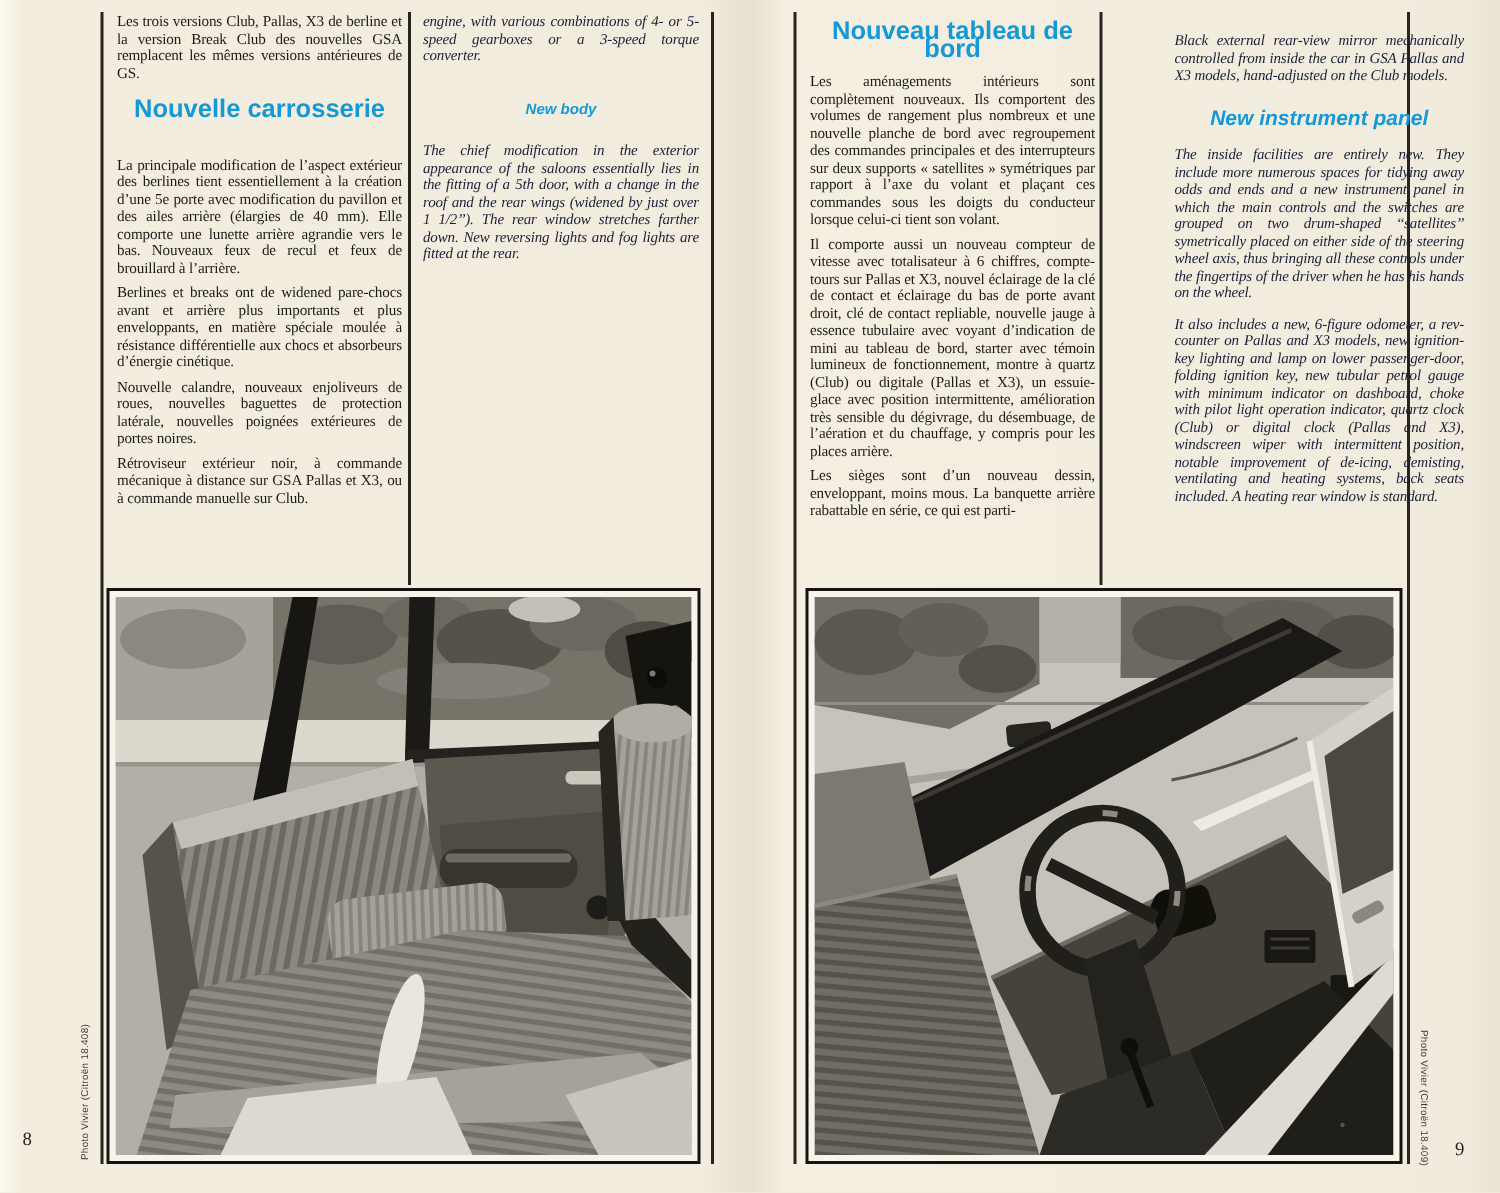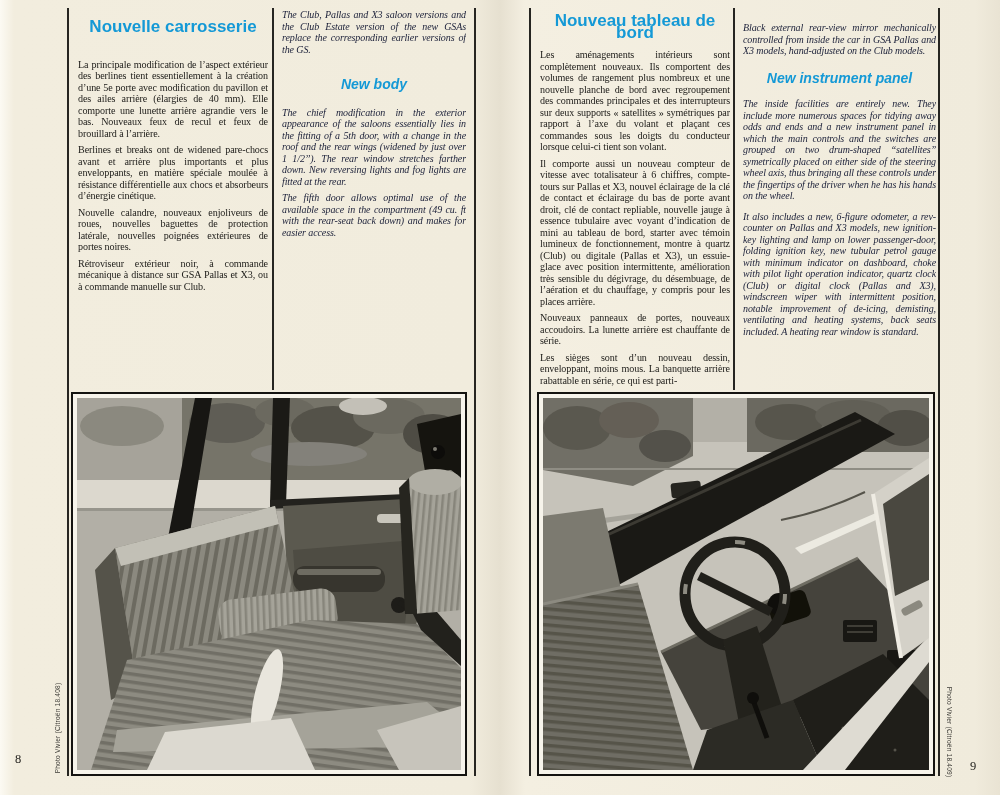--- a/index.html
+++ b/index.html
@@ -7,24 +7,24 @@
   .canvas{position:relative;width:1000px;height:795px;
     background:linear-gradient(90deg,#fcfaf3 0px,#f2edde 14px,#f1ecdd 470px,#e6e0d0 500px,#f4efe1 525px,#f0ebdc 975px,#e9e3d3 1000px);}
   .rule{position:absolute;width:2px;background:#262521;}
   .text-col{position:absolute;text-align:justify;overflow:hidden;height:382px;}
   .fr{font-size:10.1px;line-height:11.5px;letter-spacing:-0.1px;color:#1c1b18;}
   .en{font-style:italic;font-size:10px;line-height:11.5px;letter-spacing:-0.1px;color:#1a1f38;}
   .text-col p{margin:0 0 5px 0;}
   .h-sans{font-family:"Liberation Sans",sans-serif;font-weight:bold;text-align:center;
     color:#1499d6;font-size:17px;letter-spacing:0;}
   .h-fr1{margin:12px 0 26px 0;}
-  .h-en1{margin:24px 0 16px 0;font-style:italic;font-size:14px;}
+  .h-en1{margin:24px 0 16px 0;font-style:italic;font-size:10px;}
   .h-fr2{margin:6px 0 11px 0;}
   .h-en2{margin:16px 0 14px 0;font-style:italic;font-size:14px;}
-  .pad-top{padding-top:13px;}
+  .pad-top{padding-top:13px;margin-left:40px;}
   .photo-frame{position:absolute;box-sizing:border-box;border:2px solid #141310;
     background:#f7f4eb;padding:4px;}
   .photo-frame svg{display:block;width:100%;height:100%;}
   .caption-vert{position:absolute;font-family:"Liberation Sans",sans-serif;
     font-size:6.6px;color:#3c3b36;white-space:nowrap;letter-spacing:0.2px;}
   .cap-left{transform:translate(-50%,-50%) rotate(-90deg);}
   .cap-right{transform:translate(-50%,-50%) rotate(90deg);}
   .page-num{position:absolute;font-size:12.5px;color:#24231f;}
 </style>
 </head>
@@ -33,39 +33,38 @@
 <div class="canvas">
 
   <div class="rule" style="left:67px;top:8px;height:768px"></div>
   <div class="rule" style="left:272px;top:8px;height:382px"></div>
   <div class="rule" style="left:474px;top:8px;height:768px"></div>
   <div class="rule" style="left:529px;top:8px;height:768px"></div>
   <div class="rule" style="left:733px;top:8px;height:382px"></div>
   <div class="rule" style="left:938px;top:8px;height:768px"></div>
 
   <div class="text-col fr" style="left:78px;top:9px;width:190px">
+    <p>Les trois versions Club, Pallas, X3 de berline et la version Break Club des nouvelles GSA remplacent les mêmes versions antérieures de GS.</p>
     <h2 class="h-sans h-fr1">Nouvelle carrosserie</h2>
     <p>La principale modification de l’aspect extérieur des berlines tient essentiellement à la création d’une 5e porte avec modification du pavillon et des ailes arrière (élargies de 40 mm). Elle comporte une lunette arrière agrandie vers le bas. Nouveaux feux de recul et feux de brouillard à l’arrière.</p>
     <p>Berlines et breaks ont de widened pare-chocs avant et arrière plus importants et plus enveloppants, en matière spéciale moulée à résistance différentielle aux chocs et absorbeurs d’énergie cinétique.</p>
     <p>Nouvelle calandre, nouveaux enjoliveurs de roues, nouvelles baguettes de protection latérale, nouvelles poignées extérieures de portes noires.</p>
     <p>Rétroviseur extérieur noir, à commande mécanique à distance sur GSA Pallas et X3, ou à commande manuelle sur Club.</p>
   </div>
 
   <div class="text-col en" style="left:282px;top:9px;width:184px">
-    <p>The Club, Pallas and X3 saloon versions and the Club Estate version of the new GSAs replace the corresponding earlier versions of the GS.</p>
+    <p>engine, with various combinations of 4- or 5-speed gearboxes or a 3-speed torque converter.</p>
     <h2 class="h-sans h-en1">New body</h2>
     <p>The chief modification in the exterior appearance of the saloons essentially lies in the fitting of a 5th door, with a change in the roof and the rear wings (widened by just over 1 1/2’’).  The rear window stretches farther down.  New reversing lights and fog lights are fitted at the rear.</p>
-    <p>The fifth door allows optimal use of the available space in the compartment (49 cu. ft with the rear-seat back down) and makes for easier access.</p>
   </div>
 
   <div class="text-col fr" style="left:540px;top:9px;width:190px">
     <h2 class="h-sans h-fr2">Nouveau tableau de bord</h2>
     <p>Les aménagements intérieurs sont complètement nouveaux. Ils comportent des volumes de rangement plus nombreux et une nouvelle planche de bord avec regroupement des commandes principales et des interrupteurs sur deux supports « satellites » symétriques par rapport à l’axe du volant et plaçant ces commandes sous les doigts du conducteur lorsque celui-ci tient son volant.</p>
     <p>Il comporte aussi un nouveau compteur de vitesse avec totalisateur à 6 chiffres, compte-tours sur Pallas et X3, nouvel éclairage de la clé de contact et éclairage du bas de porte avant droit, clé de contact repliable, nouvelle jauge à essence tubulaire avec voyant d’indication de mini au tableau de bord, starter avec témoin lumineux de fonctionnement, montre à quartz (Club) ou digitale (Pallas et X3), un essuie-glace avec position intermittente, amélioration très sensible du dégivrage, du désembuage, de l’aération et du chauffage, y compris pour les places arrière.</p>
-    <p>Nouveaux panneaux de portes, nouveaux accoudoirs. La lunette arrière est chauffante de série.</p>
     <p>Les sièges sont d’un nouveau dessin, enveloppant, moins mous. La banquette arrière rabattable en série, ce qui est parti-</p>
   </div>
 
   <div class="text-col en pad-top" style="left:743px;top:9px;width:193px">
     <p>Black external rear-view mirror mechanically controlled from inside the car in GSA Pallas and X3 models, hand-adjusted on the Club models.</p>
     <h2 class="h-sans h-en2">New instrument panel</h2>
     <p style="margin-bottom:9px">The inside facilities are entirely new. They include more numerous spaces for tidying away odds and ends and a new instrument panel in which the main controls and the switches are grouped on two drum-shaped ‘‘satellites’’ symetrically placed on either side of the steering wheel axis, thus bringing all these controls under the fingertips of the driver when he has his hands on the wheel.</p>
     <p>It also includes a new, 6-figure odometer, a rev-counter on Pallas and X3 models, new ignition-key lighting and lamp on lower passenger-door, folding ignition key, new tubular petrol gauge with minimum indicator on dashboard, choke with pilot light operation indicator, quartz clock (Club) or digital clock (Pallas and X3), windscreen wiper with intermittent position, notable improvement of de-icing, demisting, ventilating and heating systems, back seats included.  A heating rear window is standard.</p>
   </div>
 

